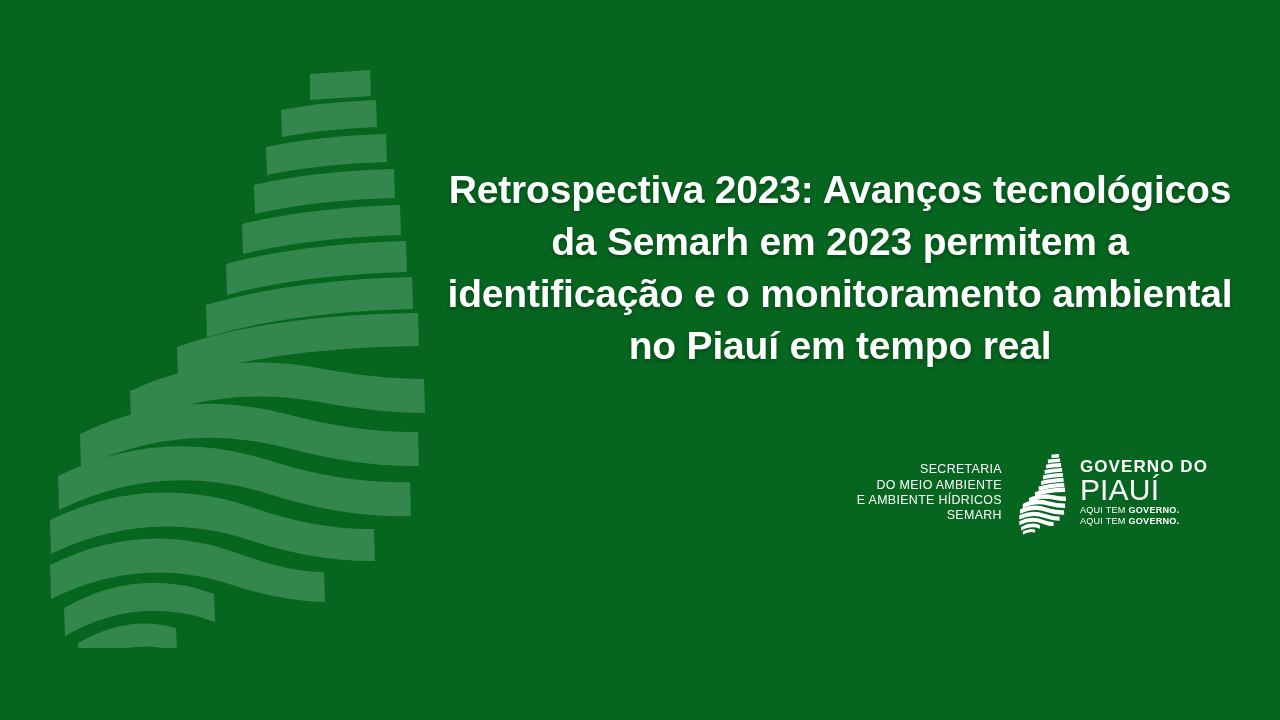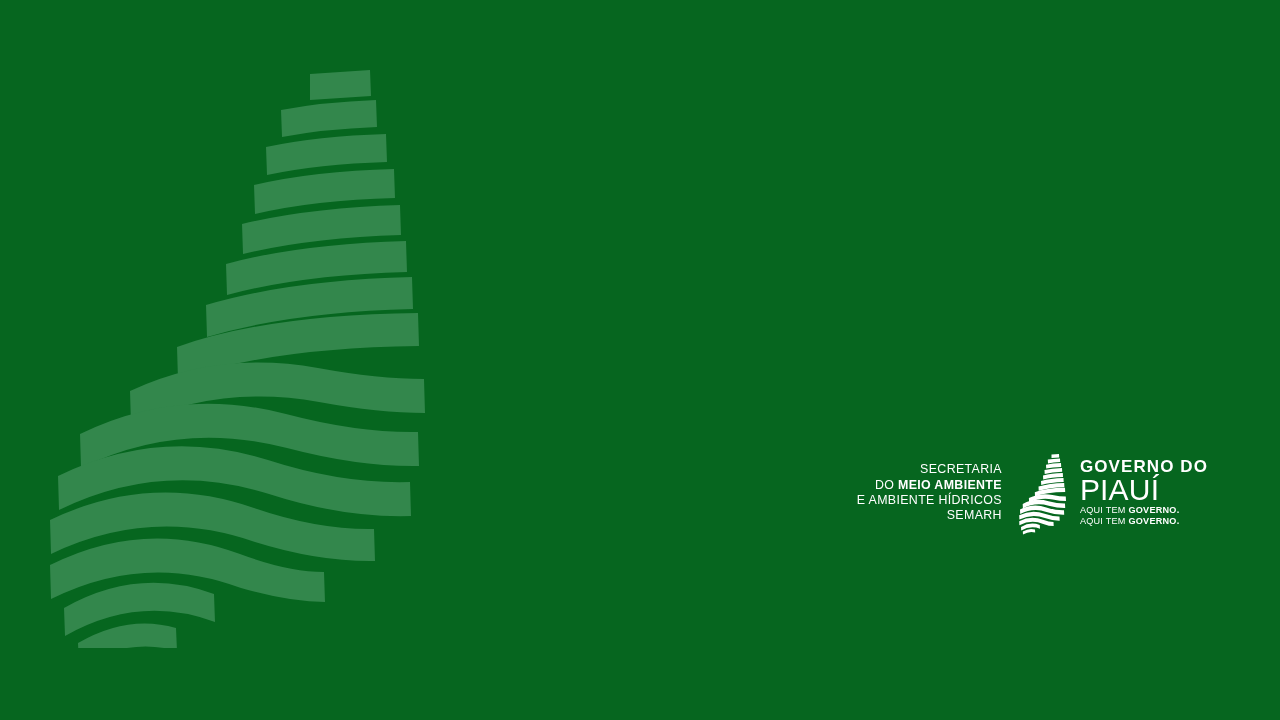--- a/index.html
+++ b/index.html
@@ -57,21 +57,21 @@
   
   #semarh-block {
     text-align:right;
     color:#ffffff;
     font-size:12.4px;
     line-height:15.4px;
     letter-spacing:0.35px;
     font-weight:400;
     padding-bottom:2px;
   }
-  #semarh-block .bold { font-weight:bold; }
+  #semarh-block .bold { font-weight:normal; }
   #semarh-block .ln { display:block; white-space:nowrap; }
 
   
   #logo-mark {
     width:52px; height:84px;
     flex:0 0 52px;
   }
   #logo-mark svg { display:block; width:100%; height:100%; }
 
   
@@ -141,20 +141,21 @@
 
         <path d="M32 517 Q126 470 222 506 Q270 524 306 524 L307 554 Q271 554 223 540 Q127 504 33 551 Z"></path>
 
         <path d="M46 560 Q120 518 196 546 L197 574 Q121 546 47 588 Z"></path>
 
         <path d="M60 595 Q110 566 158 580 L159 603 Q111 589 61 618 Z"></path>
       </g>
     </svg>
   </div>
 
+  <h1 id="headline">Retrospectiva 2023: Avanços tecnológicos da Semarh em 2023 permitem a identificação e o monitoramento ambiental no Piauí em tempo real</h1>
 
   <div id="logo-lockup">
 
     <div id="semarh-block">
       <span class="ln">SECRETARIA</span>
       <span class="ln"><span>DO </span><span class="bold">MEIO AMBIENTE</span></span>
       <span class="ln">E AMBIENTE HÍDRICOS</span>
       <span class="ln">SEMARH</span>
     </div>
 

